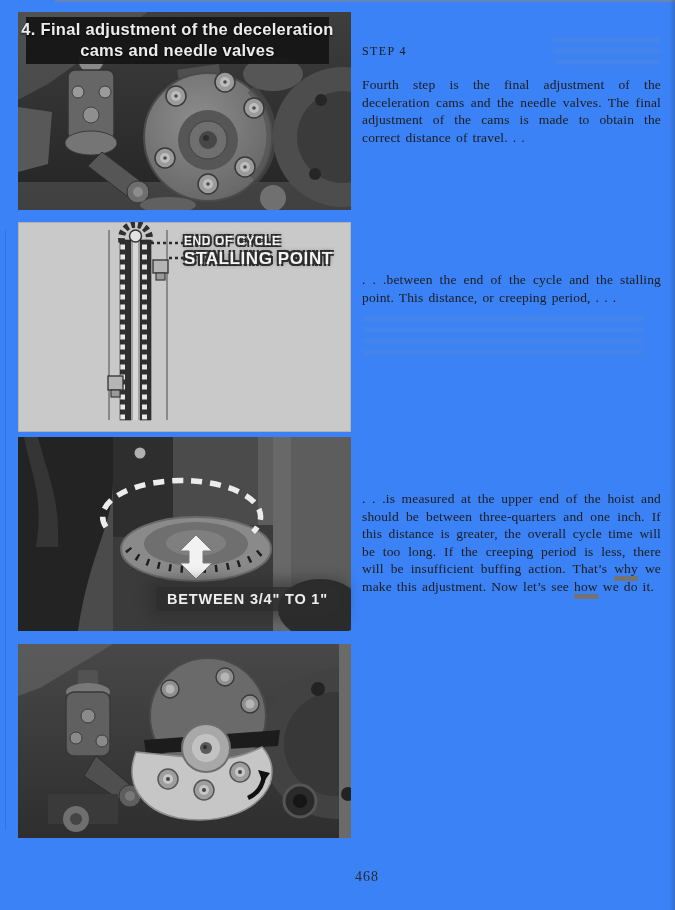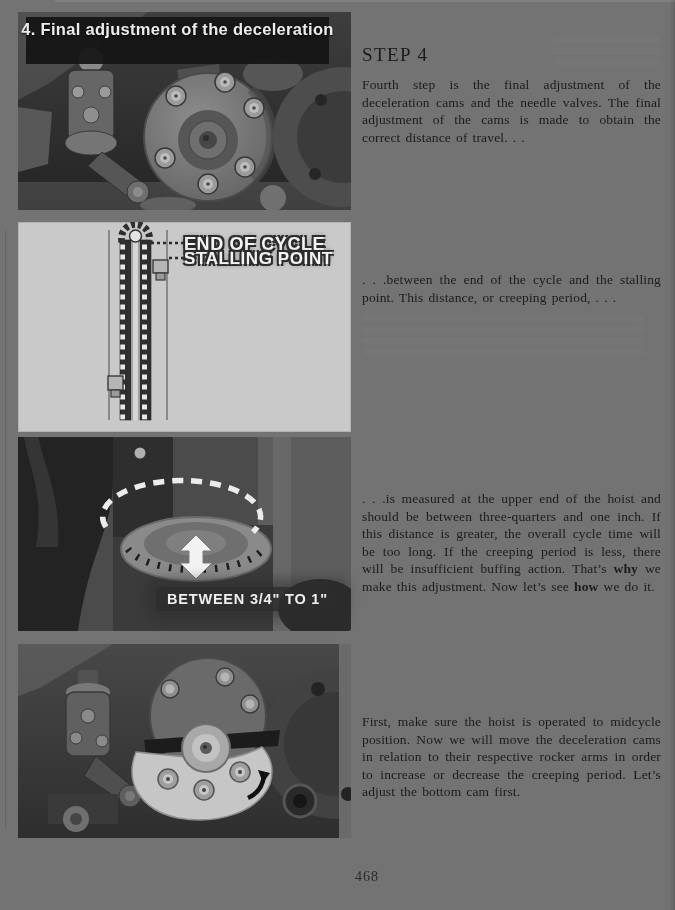--- a/index.html
+++ b/index.html
@@ -1,16 +1,16 @@
 <!DOCTYPE html>
 <html><head>
 <meta charset="utf-8">
 <style>
   html,body{margin:0;padding:0;background:#d8d8d5;}
-  .page{position:relative;width:675px;height:910px;background:#737373;overflow:hidden;
+  .page{position:relative;width:675px;height:910px;background:#3b82f6;overflow:hidden;
         font-family:"Liberation Serif","DejaVu Serif",serif;color:#1e1e1e;}
   
   .edge-top{position:absolute;top:0;left:55px;right:0;height:2px;background:#8a8a8a;opacity:.55;}
   .edge-right{position:absolute;top:0;right:0;width:6px;height:100%;
               background:linear-gradient(to right,rgba(0,0,0,0),rgba(0,0,0,.14));}
   .edge-left{position:absolute;top:230px;left:5px;width:1px;height:600px;background:rgba(0,0,0,.12);}
   .smudge{position:absolute;border-radius:4px;filter:blur(2px);opacity:.55;
           background:repeating-linear-gradient(0deg,rgba(150,150,148,.30) 0 4px,rgba(0,0,0,0) 4px 11px);}
   
   .fig{position:absolute;left:18px;}
@@ -20,31 +20,31 @@
   .fig3{top:437px;}
   .fig4{top:644px;}
   .fig-title{position:absolute;top:7px;left:0;right:14px;text-align:center;
              font-family:"Liberation Sans","DejaVu Sans",sans-serif;font-weight:bold;
              font-size:16.5px;line-height:21px;letter-spacing:.3px;color:#ececec;
              text-shadow:0 1px 2px rgba(0,0,0,.8);}
   .photo-label{position:absolute;font-family:"Liberation Sans","DejaVu Sans",sans-serif;
                font-weight:bold;color:#f4f4f4;white-space:nowrap;
                text-shadow:-2px -2px 0 #2c2c2c,2px -2px 0 #2c2c2c,-2px 2px 0 #2c2c2c,
                             2px 2px 0 #2c2c2c,0 0 5px #2c2c2c;}
-  .lbl-eoc{left:166px;top:12px;font-size:18px;letter-spacing:.6px;}
+  .lbl-eoc{left:166px;top:12px;font-size:12px;letter-spacing:.6px;}
   .lbl-sp{left:166px;top:27px;font-size:17px;letter-spacing:.6px;}
   .lbl-band{left:138px;top:150px;font-size:14.5px;letter-spacing:.8px;padding:4px 11px;
             background:rgba(44,44,44,.88);border-radius:3px;
             box-shadow:0 0 12px 8px rgba(44,44,44,.5);text-shadow:none;color:#eee;}
   
   .tblock{position:absolute;left:362px;width:299px;font-size:13.5px;line-height:17.5px;
           text-align:justify;letter-spacing:.15px;word-spacing:1.5px;color:#1c1c1c;}
-  .step-heading{position:absolute;left:362px;top:44px;font-size:19px;letter-spacing:1.4px;color:#1c1c1c;}
+  .step-heading{position:absolute;left:362px;top:44px;font-size:12px;letter-spacing:1.4px;color:#1c1c1c;}
   .p1{top:76px;} .p2{top:271px;} .p3{top:490px;} .p4{top:713px;}
-  .u{border-bottom:2px solid #737373;font-weight:bold;}
+  .u{border-bottom:5px solid #737373;}
   .pagenum{position:absolute;left:337px;top:869px;width:60px;text-align:center;
            font-size:14px;letter-spacing:1px;color:#2a2a2a;}
 </style>
 </head>
 <body>
 
 <div class="page">
 
   <div class="edge-top"></div>
   <div class="edge-right"></div>
@@ -125,20 +125,21 @@
             <circle r="5" fill="#bdbdbd"></circle>
             <circle r="1.8" fill="#4a4a4a"></circle>
           </g>
       </g>
       <circle cx="255" cy="186" r="13" fill="#7c7c7c" opacity=".8"></circle>
       <ellipse cx="150" cy="193" rx="28" ry="8" fill="#808080" opacity=".5"></ellipse>
       <rect x="8" y="5" width="303" height="47" fill="#141414" opacity=".93"></rect>
     </svg>
     <div class="fig-title">
       <span>4. Final adjustment of the deceleration</span><br>
+      <span>cams and needle valves</span>
     </div>
   </figure>
 
   <figure class="fig fig2" style="margin:0">
     <svg width="333" height="210" viewBox="0 0 333 210">
       <defs>
         <pattern id="chain" width="11" height="10" patternUnits="userSpaceOnUse">
           <rect width="11" height="10" fill="#2f2f2f"></rect>
           <rect x="3" y="2.5" width="5" height="5" fill="#e8e8e8"></rect>
         </pattern>
@@ -270,16 +271,15 @@
           <polygon points="240,126 252,129 245,139" fill="#111"></polygon>
         </g>
       </g>
     </svg>
   </figure>
 
   <div class="step-heading">STEP 4</div>
   <p class="tblock p2" style="margin:0">. . .between the end of the cycle and the stalling point.  This distance, or creeping period, . . .</p>
   <p class="tblock p1" style="margin:0">Fourth step is the final adjustment of the deceleration cams and the needle valves.  The final adjustment of the cams is made to obtain the correct distance of travel. . .</p>
   <p class="tblock p3" style="margin:0"><span>. . .is measured at the upper end of the hoist and should be between three-quarters and one inch.  If this distance is greater, the overall cycle time will be too long.  If the creeping period is less, there will be insufficient buffing action.  That’s </span><span class="u">why</span><span> we make this adjustment.  Now let’s see </span><span class="u">how</span><span> we do it.</span></p>
-  <p class="tblock p4" style="margin:0">First, make sure the hoist is operated to midcycle position.  Now we will move the deceleration cams in relation to their respective rocker arms in order to increase or decrease the creeping period.  Let’s adjust the bottom cam first.</p>
 
   <div class="pagenum">468</div>
 </div>
 
 </body></html>

